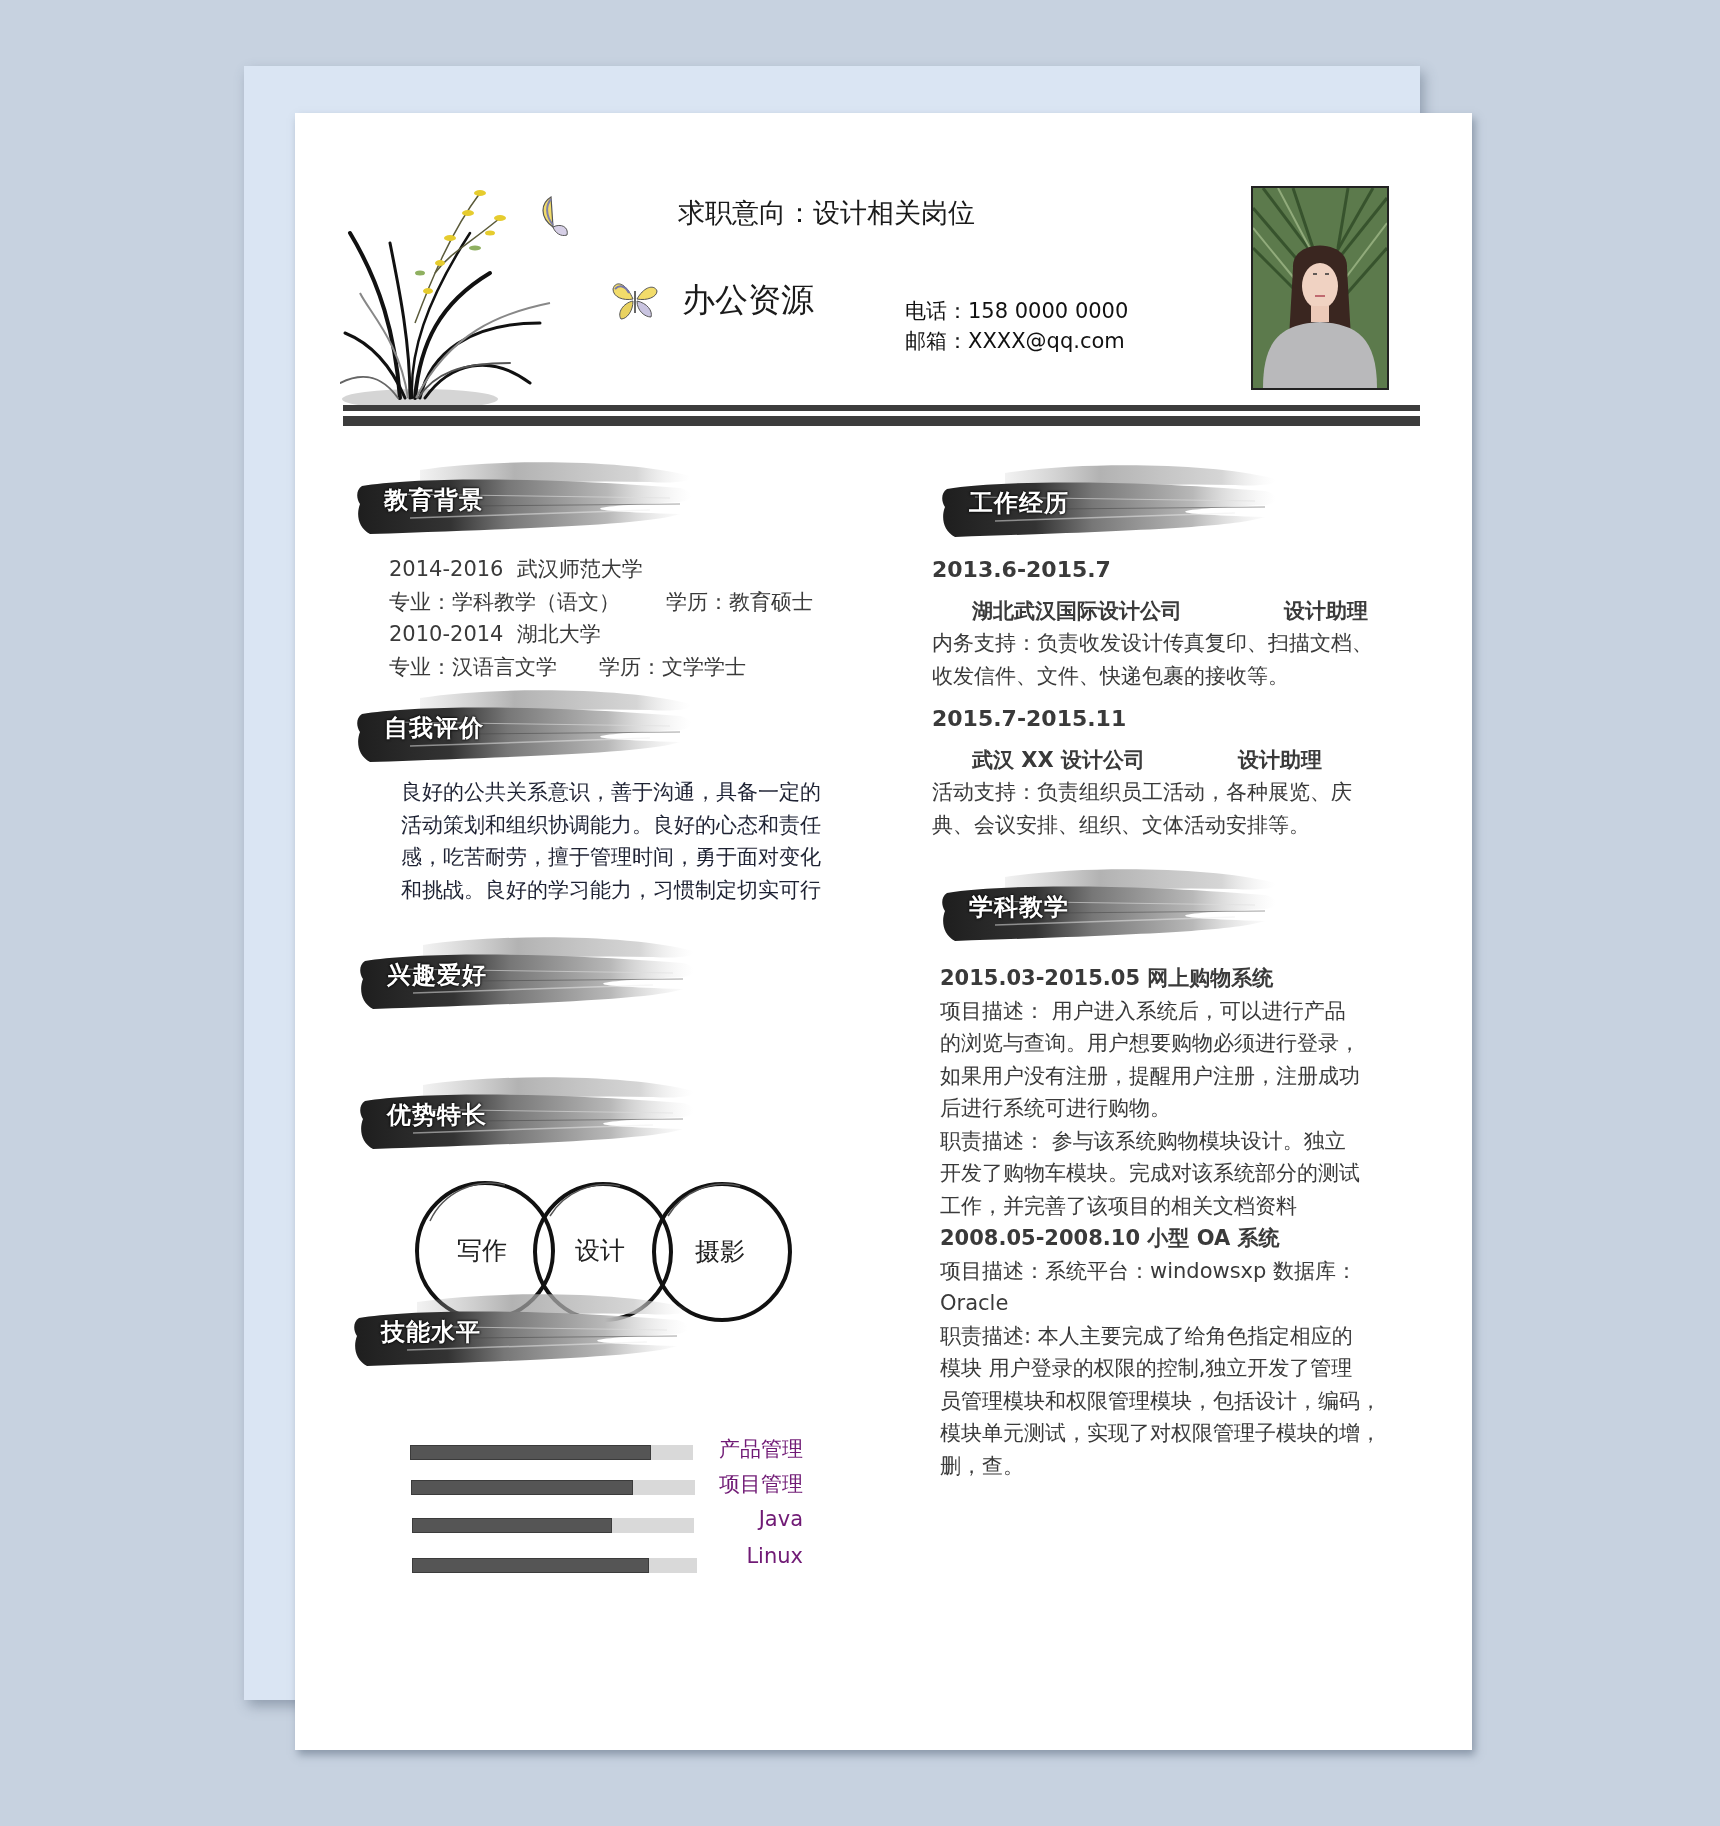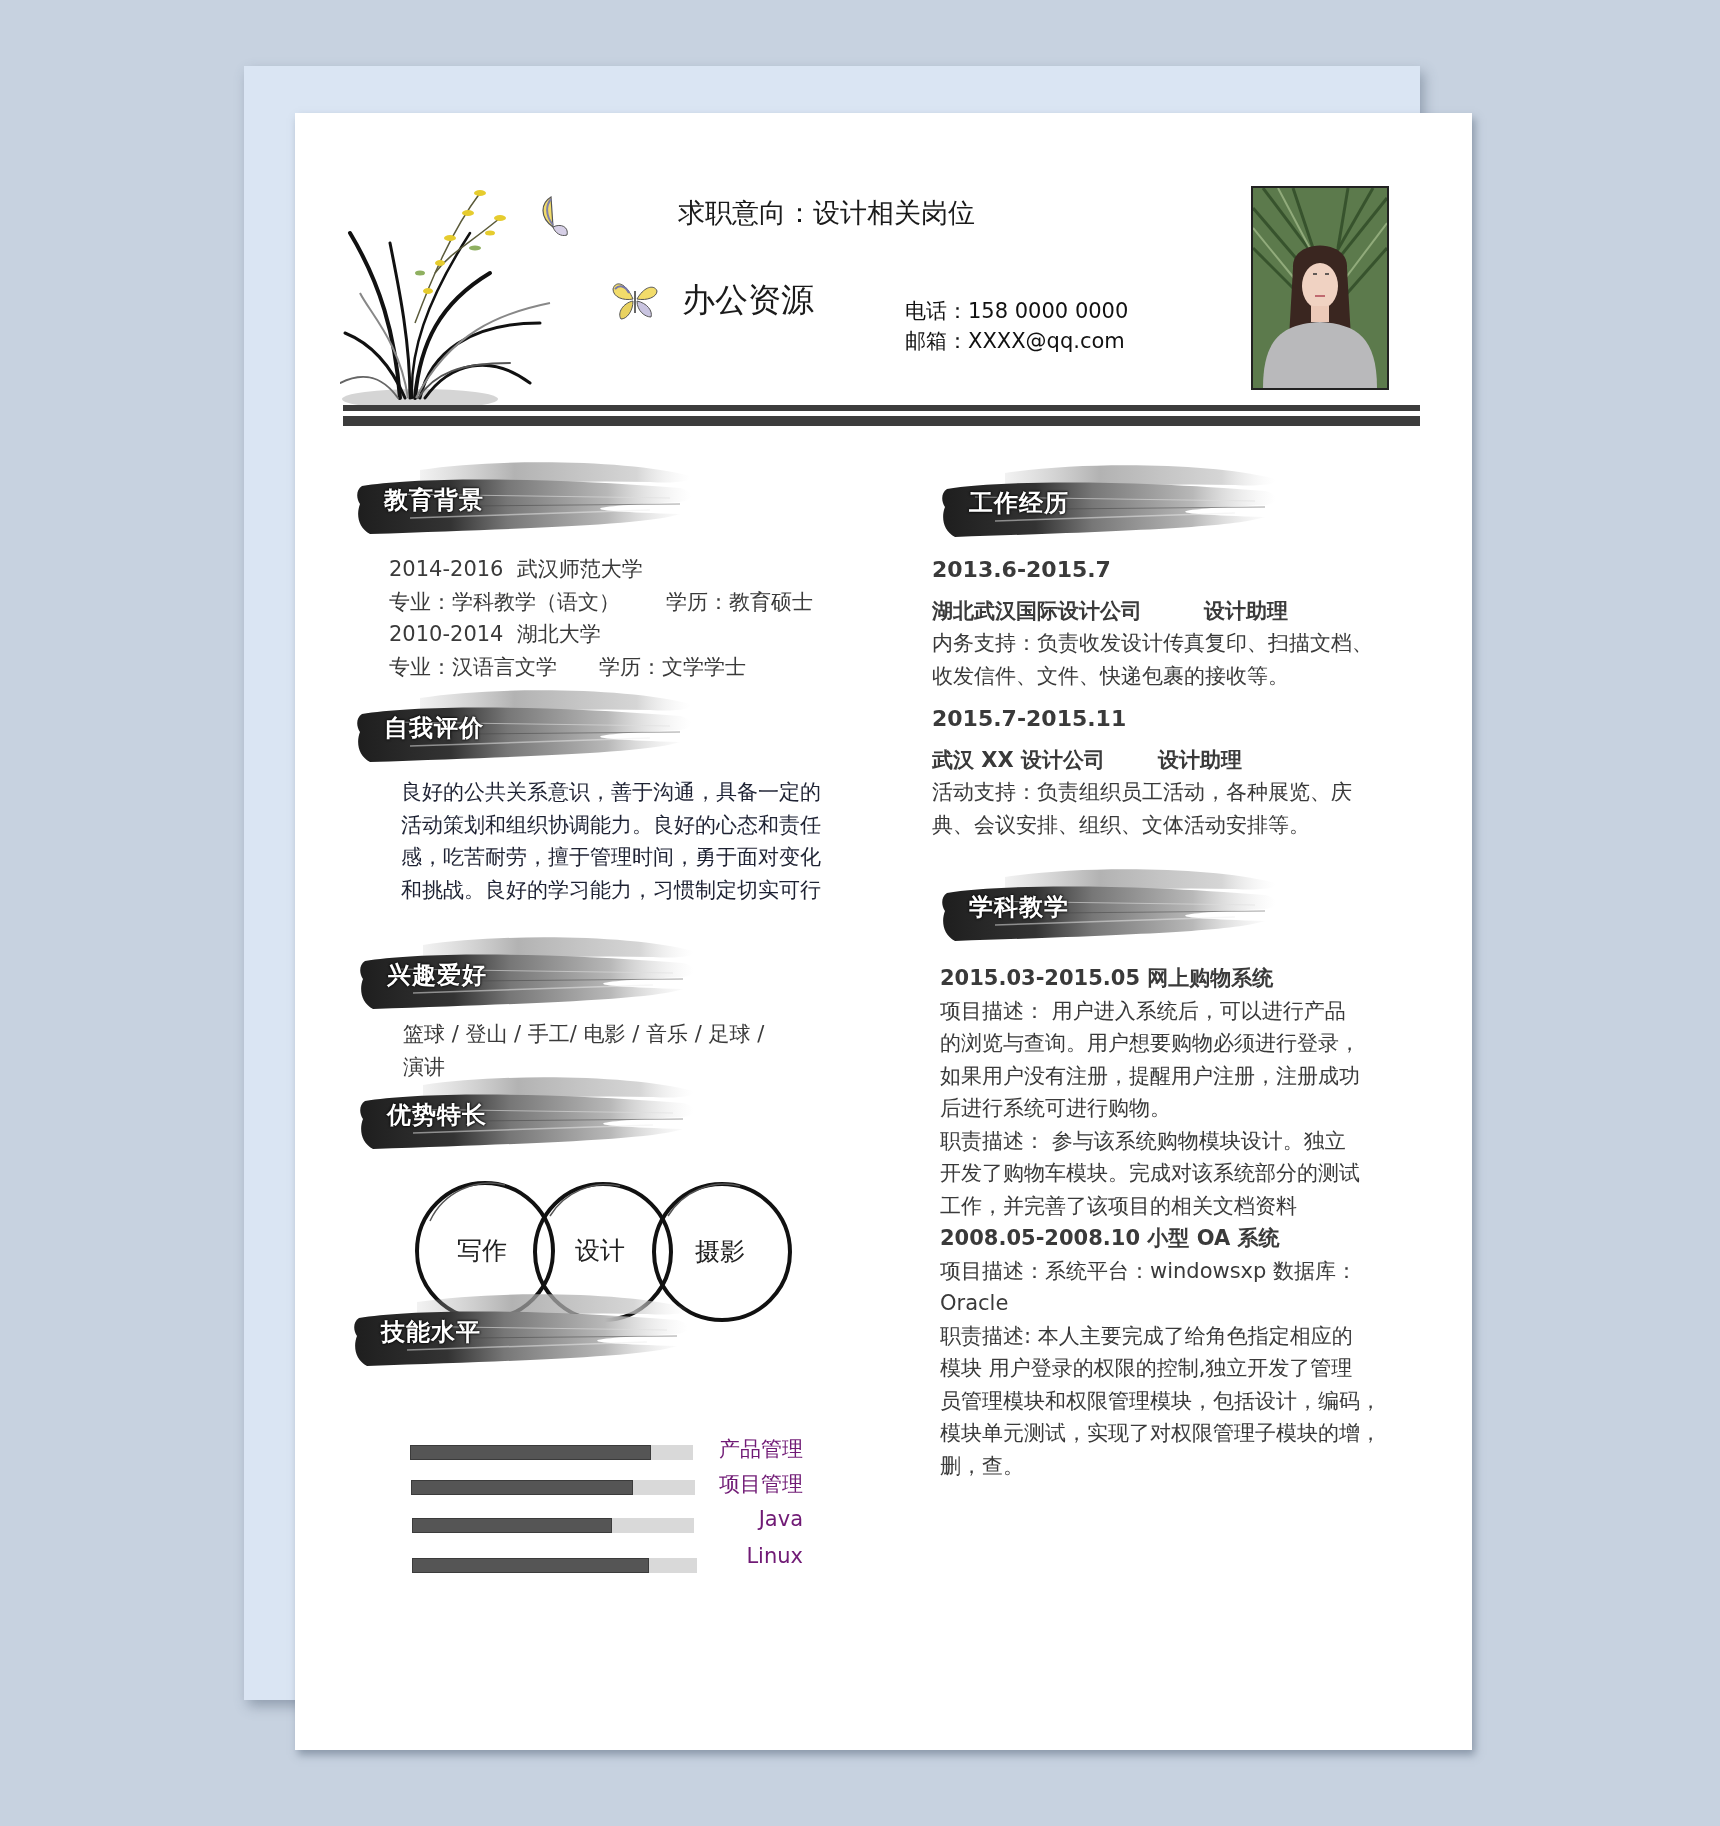--- a/index.html
+++ b/index.html
@@ -53,21 +53,21 @@
 
   
   .circle-wrap { left:115px; top:1062px; width:390px; height:150px; }
   .circle-lbl { position:absolute; font-size:25px; color:#222; white-space:nowrap; }
 
   
   .skill-bar { position:absolute; height:15px; background:#d9d9d9; }
   .skill-fill { position:absolute; left:0; top:0; height:15px; background:#555555; border:1px solid #3b3b3b; box-sizing:border-box; }
   .skill-lbl { position:absolute; font-size:21px; color:#701a75; text-align:right; width:160px; white-space:nowrap; }
 
-  .job-title-row span { display:inline-block; }
+  .job-title-row span { display:inline-block;margin-left:40px; }
 </style>
 </head>
 <body>
 
 <svg width="0" height="0" style="position:absolute">
   <defs>
     <linearGradient id="brushGrad" x1="0" x2="1" y1="0" y2="0">
       <stop offset="0" stop-color="#1e1e1e"></stop>
       <stop offset="0.28" stop-color="#333"></stop>
       <stop offset="0.45" stop-color="#777"></stop>
@@ -226,24 +226,20 @@
     <div>感，吃苦耐劳，擅于管理时间，勇于面对变化</div>
     <div>和挑战。良好的学习能力，习惯制定切实可行</div>
   </div>
 
   <div class="abs sec-head" style="left:58px;top:820px;">
     <svg width="350" height="86">
         <use href="#brush"></use>
       </svg>
     <div class="sec-title">兴趣爱好</div>
   </div>
-  <div class="abs txt" style="left:108px;top:905px;white-space:nowrap;">
-    <div>篮球 / 登山 / 手工/ 电影 / 音乐 / 足球 /</div>
-    <div>演讲</div>
-  </div>
 
   <div class="abs sec-head" style="left:58px;top:960px;">
     <svg width="350" height="86">
         <use href="#brush"></use>
       </svg>
     <div class="sec-title">优势特长</div>
   </div>
   <div class="abs circle-wrap" style="left:115px;top:1063px;">
     <svg width="390" height="150" viewBox="0 0 390 150" style="position:absolute;left:0;top:0;">
       <g fill="none" stroke="#111" stroke-width="4">

